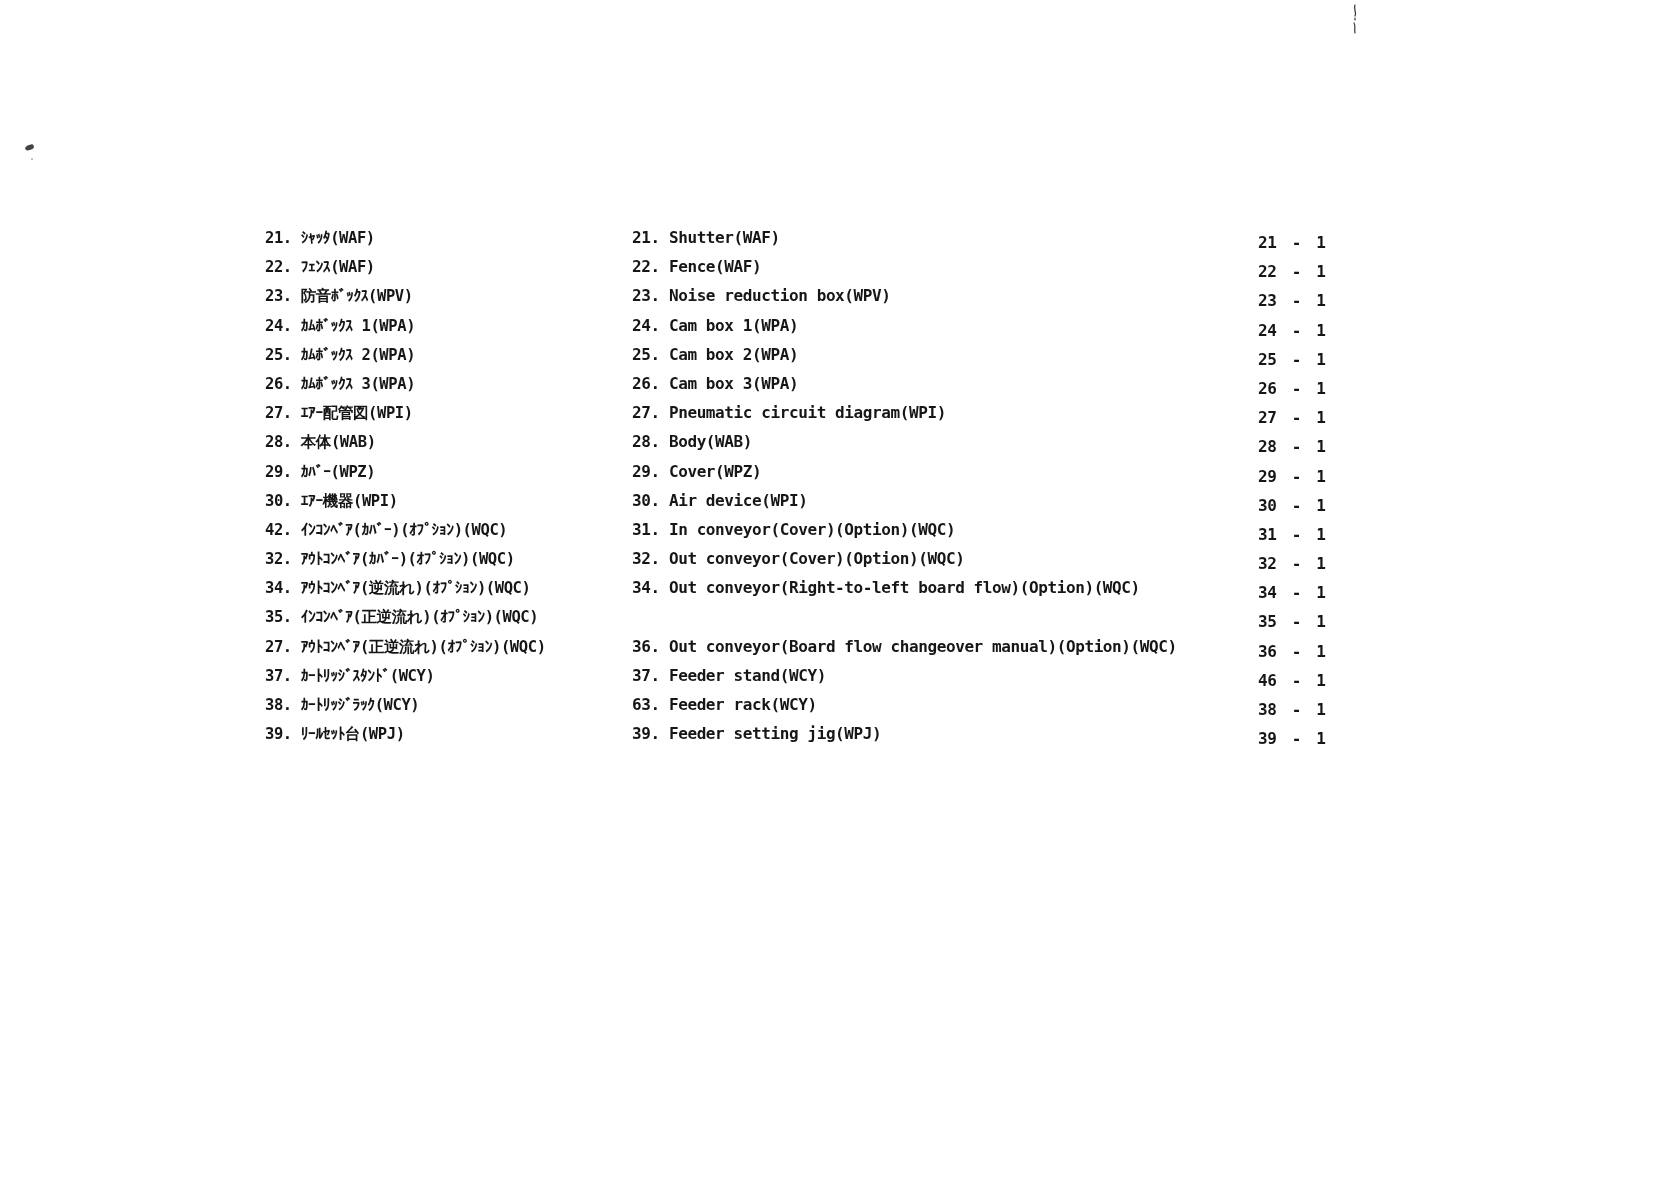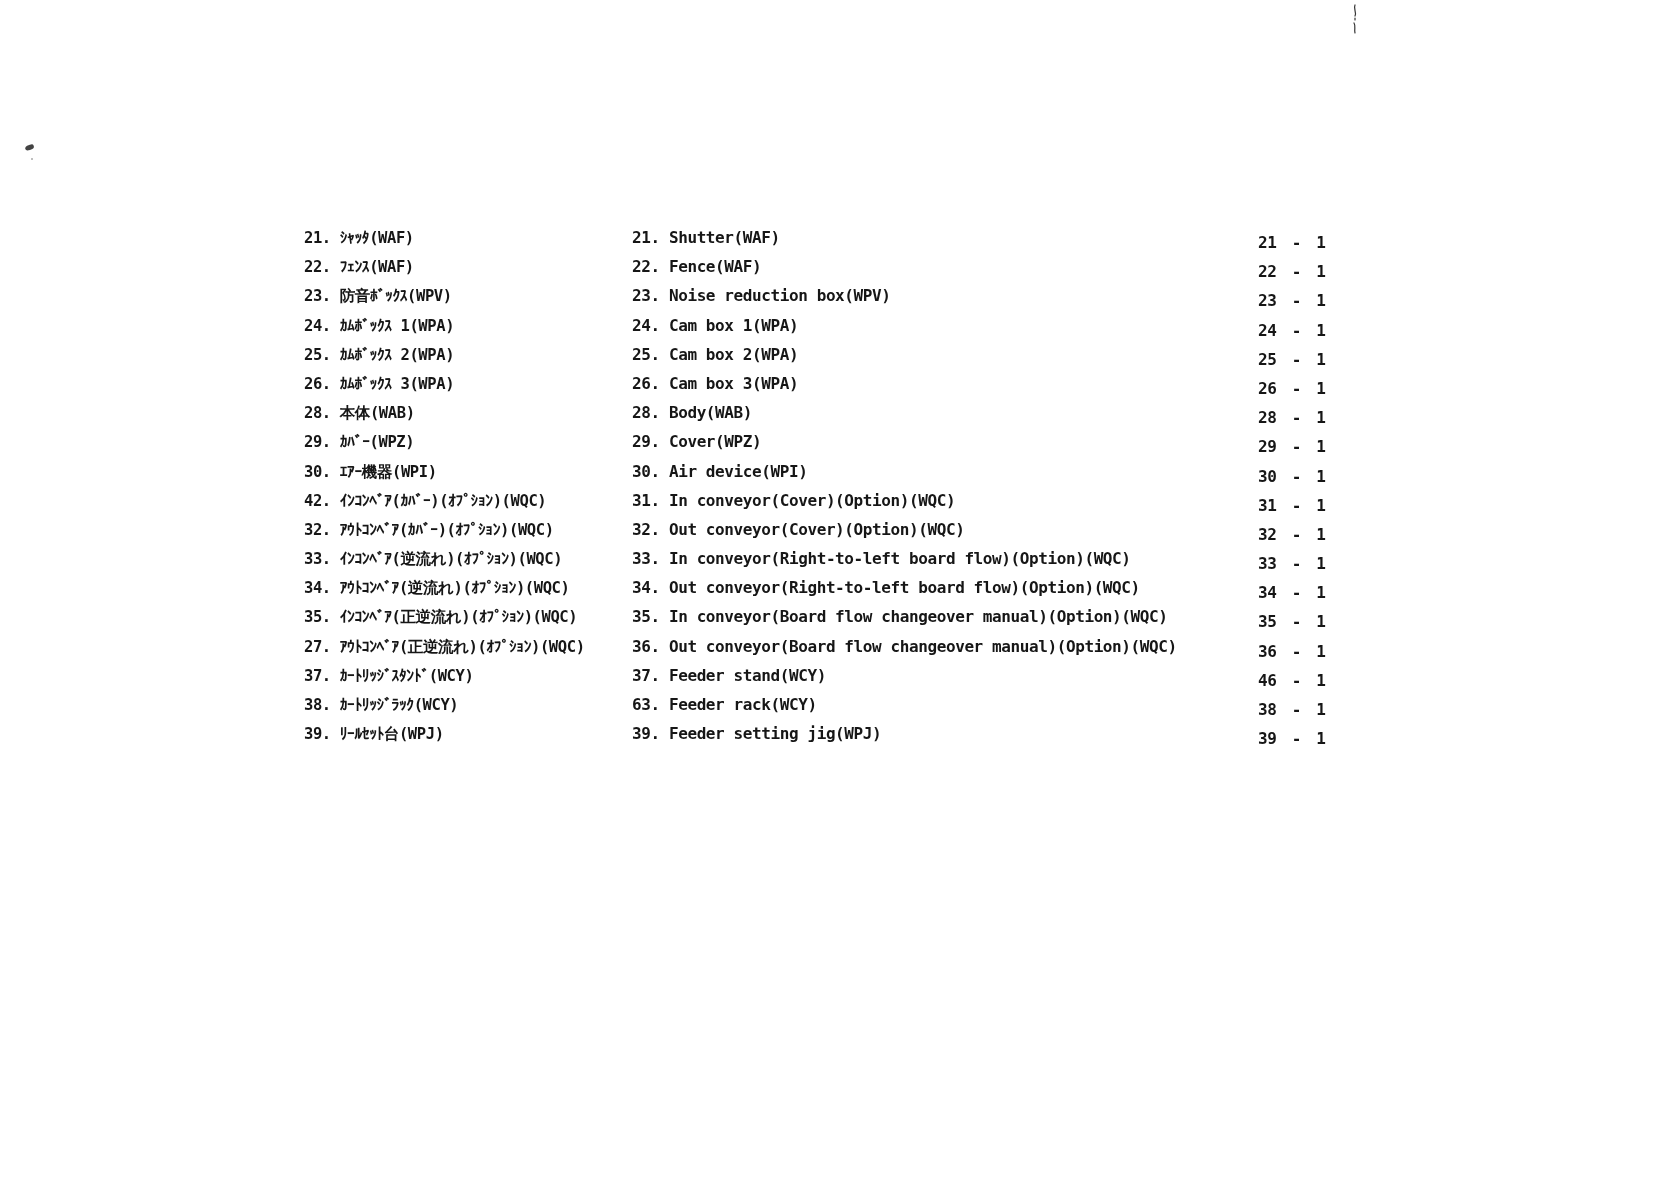--- a/index.html
+++ b/index.html
@@ -28,21 +28,21 @@
   }
   .cell {
     position: absolute;
     top: 0;
     white-space: pre;
     font-size: 16px;
     letter-spacing: -0.4px;
     line-height: 22px;
     font-weight: 600;
   }
-  .cell.jp { left: 265px; font-size: 15.5px; margin-left: 39px; }
+  .cell.jp { left: 265px; font-size: 15.5px; }
   .cell.en { left: 632px; text-align: right; }
   .cell.pg { left: 1258px; top: 5px; word-spacing: 6px; }
 
   
   .artifact { position: absolute; pointer-events: none; }
   .artifact-topright { left: 1350px; top: 4px; width: 10px; height: 30px; }
   .artifact-speck {
     left: 25px; top: 145px; width: 9px; height: 5px;
     background: #222; border-radius: 60% 40% 50% 50%;
     transform: rotate(-18deg); opacity: .85;
@@ -93,20 +93,25 @@
       <span class="cell en">25. Cam box 2(WPA)</span>
       <span class="cell pg">25 - 1</span>
     </div>
 
     <div class="toc-row">
       <span class="cell jp">26. ｶﾑﾎﾞｯｸｽ 3(WPA)</span>
       <span class="cell en">26. Cam box 3(WPA)</span>
       <span class="cell pg">26 - 1</span>
     </div>
 
+    <div class="toc-row">
+      <span class="cell jp">27. ｴｱｰ配管図(WPI)</span>
+      <span class="cell en">27. Pneumatic circuit diagram(WPI)</span>
+      <span class="cell pg">27 - 1</span>
+    </div>
 
     <div class="toc-row">
       <span class="cell jp">28. 本体(WAB)</span>
       <span class="cell en">28. Body(WAB)</span>
       <span class="cell pg">28 - 1</span>
     </div>
 
     <div class="toc-row">
       <span class="cell jp">29. ｶﾊﾞｰ(WPZ)</span>
       <span class="cell en">29. Cover(WPZ)</span>
@@ -124,35 +129,29 @@
       <span class="cell en">31. In conveyor(Cover)(Option)(WQC)</span>
       <span class="cell pg">31 - 1</span>
     </div>
 
     <div class="toc-row">
       <span class="cell jp">32. ｱｳﾄｺﾝﾍﾞｱ(ｶﾊﾞｰ)(ｵﾌﾟｼｮﾝ)(WQC)</span>
       <span class="cell en">32. Out conveyor(Cover)(Option)(WQC)</span>
       <span class="cell pg">32 - 1</span>
     </div>
 
-    <div class="toc-row">
-      <span class="cell jp">33. ｲﾝｺﾝﾍﾞｱ(逆流れ)(ｵﾌﾟｼｮﾝ)(WQC)</span>
-      <span class="cell en">33. In conveyor(Right-to-left board flow)(Option)(WQC)</span>
-      <span class="cell pg">33 - 1</span>
-    </div>
 
     <div class="toc-row">
       <span class="cell jp">34. ｱｳﾄｺﾝﾍﾞｱ(逆流れ)(ｵﾌﾟｼｮﾝ)(WQC)</span>
       <span class="cell en">34. Out conveyor(Right-to-left board flow)(Option)(WQC)</span>
       <span class="cell pg">34 - 1</span>
     </div>
 
     <div class="toc-row">
       <span class="cell jp">35. ｲﾝｺﾝﾍﾞｱ(正逆流れ)(ｵﾌﾟｼｮﾝ)(WQC)</span>
-      <span class="cell en">35. In conveyor(Board flow changeover manual)(Option)(WQC)</span>
       <span class="cell pg">35 - 1</span>
     </div>
 
     <div class="toc-row">
       <span class="cell jp">27. ｱｳﾄｺﾝﾍﾞｱ(正逆流れ)(ｵﾌﾟｼｮﾝ)(WQC)</span>
       <span class="cell en">36. Out conveyor(Board flow changeover manual)(Option)(WQC)</span>
       <span class="cell pg">36 - 1</span>
     </div>
 
     <div class="toc-row">

